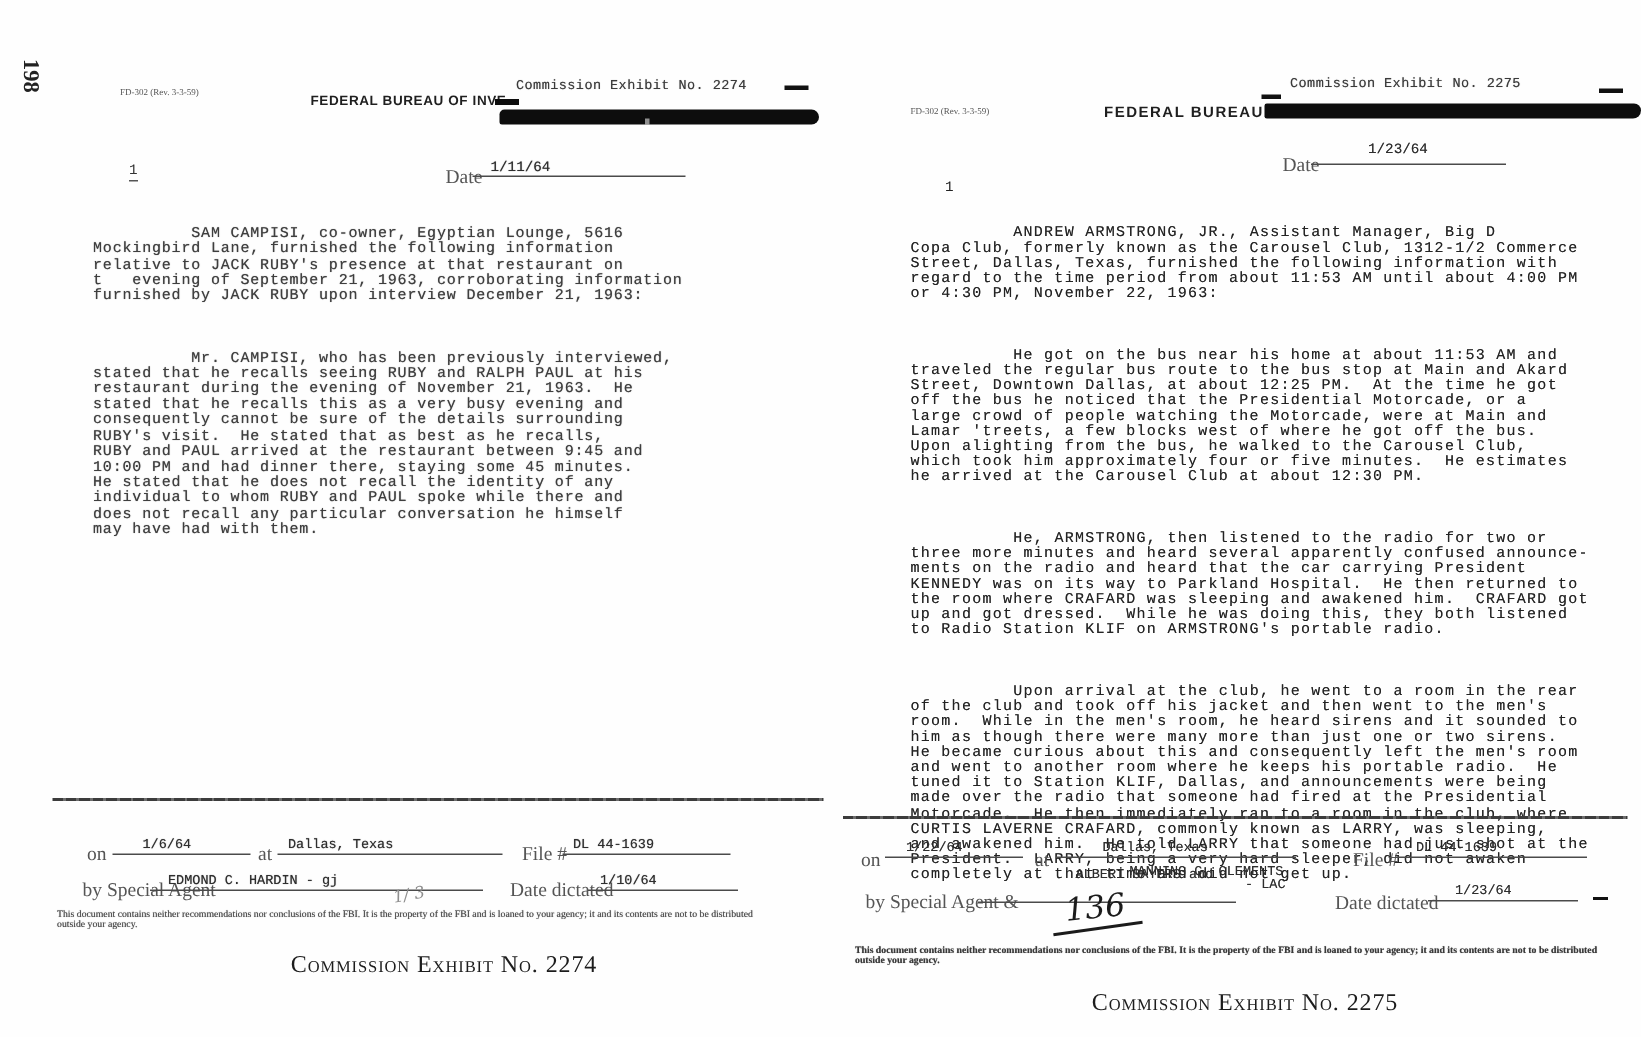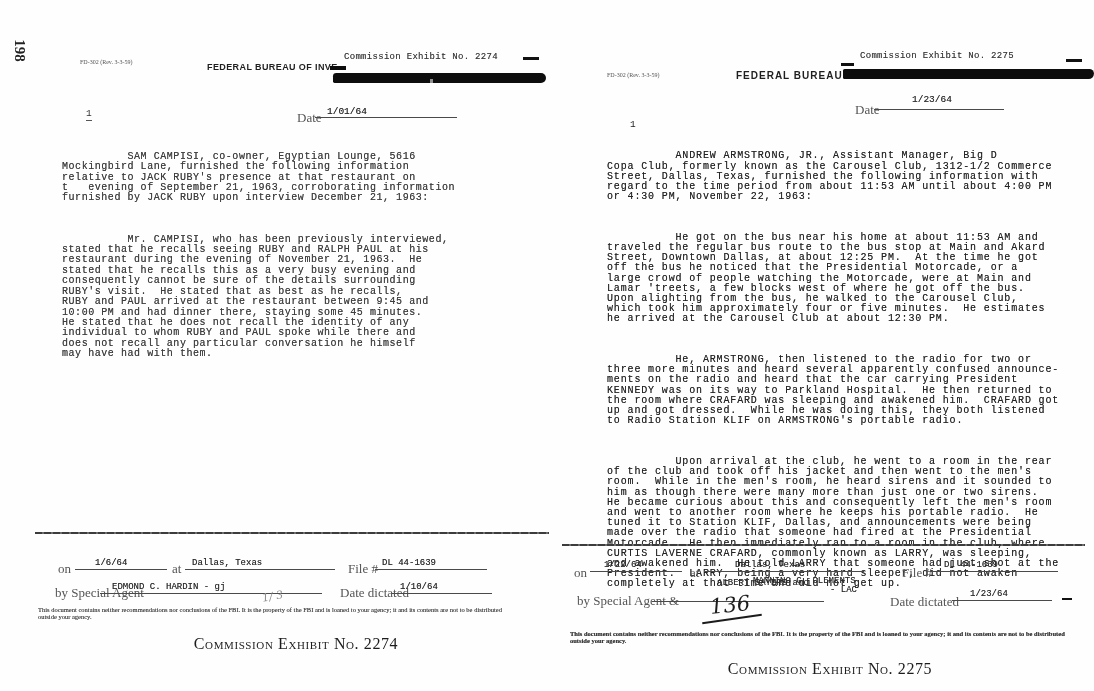--- a/index.html
+++ b/index.html
@@ -46,21 +46,21 @@
 
     <div class="dash" style="left:523px;top:57px;width:16px;height:3px;"></div>
     <div class="redact" style="left:330px;top:66px;width:16px;height:4px;"></div>
     <div class="redact" style="left:333px;top:73px;width:213px;height:10px;border-radius:4px 6px 6px 2px;">
       <div style="position:absolute;left:97px;top:6px;width:3px;height:4px;background:#fefefe;opacity:.55;"></div>
     </div>
 
     <div class="abs mono" style="left:86px;top:108px;font-size:9.5px;color:#333;border-bottom:1px solid #555;padding-bottom:1px;">1</div>
 
     <div class="abs form-label" style="left:297px;top:110px;">Date</div>
-    <div class="abs form-value left-ink" style="left:327px;top:106px;font-size:9.5px;">1/01/64</div>
+    <div class="abs form-value left-ink" style="left:327px;top:106px;font-size:9.5px;">1/11/64</div>
     <div class="u-line" style="left:315px;top:117px;width:142px;"></div>
 
     <div class="abs typed body-copy left-ink" style="left:62px;top:131px;width:462px;letter-spacing:.55px;line-height:10.4px;">
       <p>          SAM CAMPISI, co-owner, Egyptian Lounge, 5616
 Mockingbird Lane, furnished the following information
 relative to JACK RUBY's presence at that restaurant on
 t   evening of September 21, 1963, corroborating information
 furnished by JACK RUBY upon interview December 21, 1963:</p>
       <p>          Mr. CAMPISI, who has been previously interviewed,
 stated that he recalls seeing RUBY and RALPH PAUL at his

